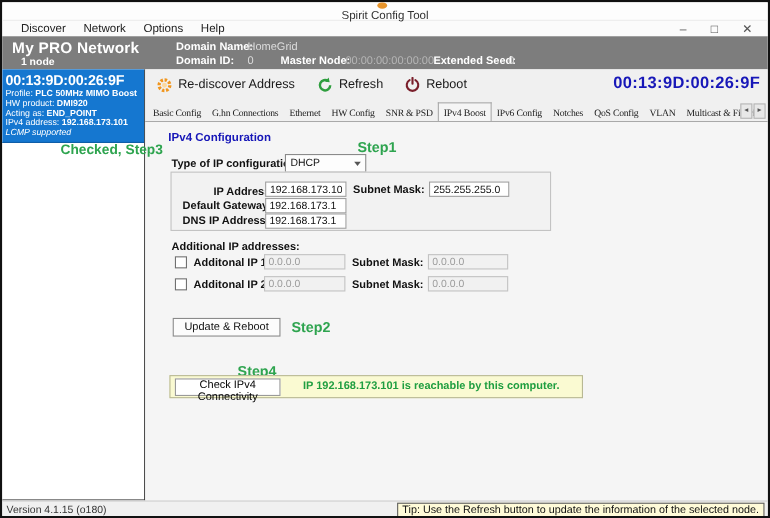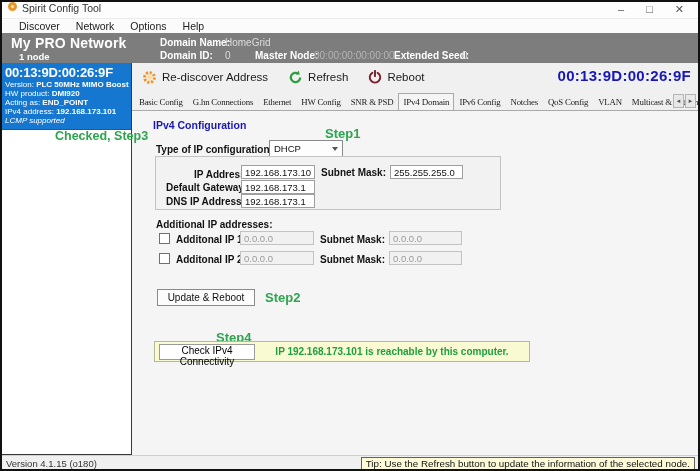--- a/index.html
+++ b/index.html
@@ -1,20 +1,20 @@
 <!DOCTYPE html>
 <html><head>
 <meta charset="utf-8">
 <style>
   * { margin:0; padding:0; box-sizing:border-box; }
   body { font-family:"Liberation Sans", sans-serif; background:#fff; }
   .window { position:relative; width:700px; height:471px; border:2px solid #111; background:#f0f0f0; overflow:hidden; }
 
   
-  .titlebar { height:17px; background:#fdfdfd; display:flex; align-items:flex-start; padding:0 6px; border-bottom:1px solid #ececec; }
+  .titlebar { height:17px; background:#fdfdfd; display:flex; align-items:center; padding:0 6px; border-bottom:1px solid #ececec;flex-direction:column; }
   .app-icon { width:9px; height:9px; border-radius:50%; border:3px solid #e8952c; background:#ffe9b8; margin-right:5px; }
   .title-text { font-size:10.5px; color:#333; }
   .win-controls { margin-left:auto; display:flex; gap:22px; padding-right:8px; color:#555; font-size:11px; }
   .win-controls span { cursor:default; line-height:15px; }
 
   
   .menubar { height:14px; background:#fbfbfb; display:flex; align-items:center; padding-left:17px; gap:16px; font-size:10.5px; color:#222; }
 
   
   .header { position:relative; height:30px; background:#7d7d7d; color:#fff; }
@@ -105,21 +105,21 @@
     <span class="hdr-val dim" style="left:312px; top:17px;">00:00:00:00:00:00</span>
     <span class="hdr-lbl" style="left:392px; top:17px;">Extended Seed:</span>
     <span class="hdr-val" style="left:460px; top:17px;">0</span>
   </div>
 
   <div class="body">
 
     <div class="sidebar">
       <div class="node-item">
         <div class="node-mac">00:13:9D:00:26:9F</div>
-        <div class="node-line"><span>Version: </span><b>PLC 50MHz MIMO Boost</b></div>
+        <div class="node-line"><span>Profile: </span><b>PLC 50MHz MIMO Boost</b></div>
         <div class="node-line"><span>HW product: </span><b>DMI920</b></div>
         <div class="node-line"><span>Acting as: </span><b>END_POINT</b></div>
         <div class="node-line"><span>IPv4 address: </span><b>192.168.173.101</b></div>
         <div class="node-lcmp">LCMP supported</div>
       </div>
       <div class="sidebar-annot">Checked, Step3</div>
     </div>
 
     <div class="main">
 
@@ -153,39 +153,39 @@
         </span>
         <span class="sel-mac">00:13:9D:00:26:9F</span>
       </div>
 
       <div class="tabbar">
         <span class="tab">Basic Config</span>
         <span class="tab">G.hn Connections</span>
         <span class="tab">Ethernet</span>
         <span class="tab">HW Config</span>
         <span class="tab">SNR &amp; PSD</span>
-        <span class="tab active">IPv4 Domain</span>
+        <span class="tab active">IPv4 Boost</span>
         <span class="tab">IPv6 Config</span>
         <span class="tab">Notches</span>
         <span class="tab">QoS Config</span>
         <span class="tab">VLAN</span>
         <span class="tab">Multicast &amp; Filtering</span>
 
         <span class="tab-arrows">
           <span class="tab-arrow">◄</span>
           <span class="tab-arrow">►</span>
         </span>
       </div>
 
       <div class="panel">
         <span class="p-abs heading" style="left:21px; top:8px;">IPv4 Configuration</span>
         <span class="p-abs annot" style="left:193px; top:15px;">Step1</span>
 
         <span class="p-abs flabel" style="left:24px; top:33px;">Type of IP configuration:</span>
-        <span class="p-abs select" style="left:137px; top:29px;">
+        <span class="p-abs select" style="left:127px; top:29px;">
           <span>DHCP</span>
           <span class="chev"></span>
         </span>
 
         <div class="p-abs grpbox" style="left:23px; top:45px; width:346px; height:54px;">
           <span class="p-abs flabel" style="left:10px; top:12px;margin-left:28px;">IP Address:</span>
           <input class="p-abs txt" style="left: 85px; top: 8px; width: 74px;" value="192.168.173.101">
           <span class="p-abs flabel" style="left:165px; top:10px;">Subnet Mask:</span>
           <input class="p-abs txt" style="left: 234px; top: 8px; width: 73px;" value="255.255.255.0">
           <span class="p-abs flabel" style="left:10px; top:25px;">Default Gateway:</span>

